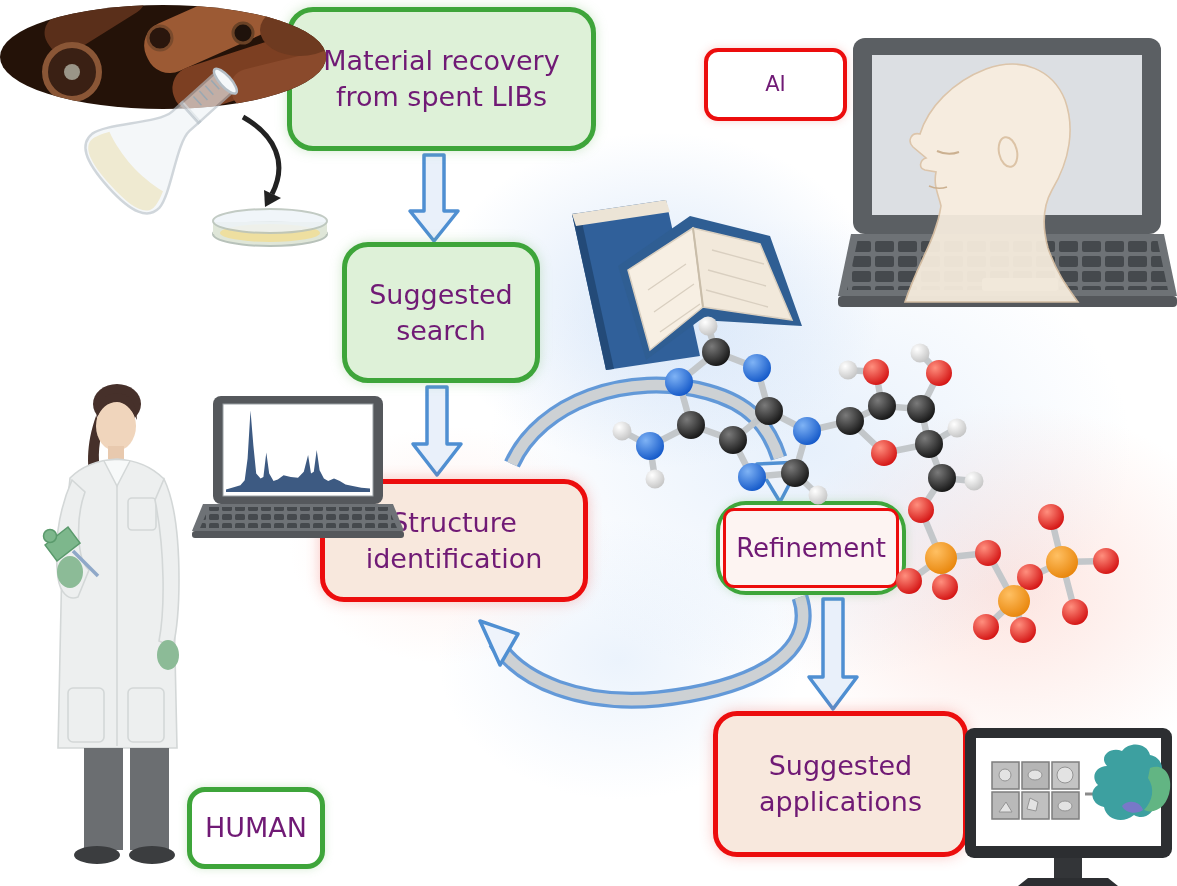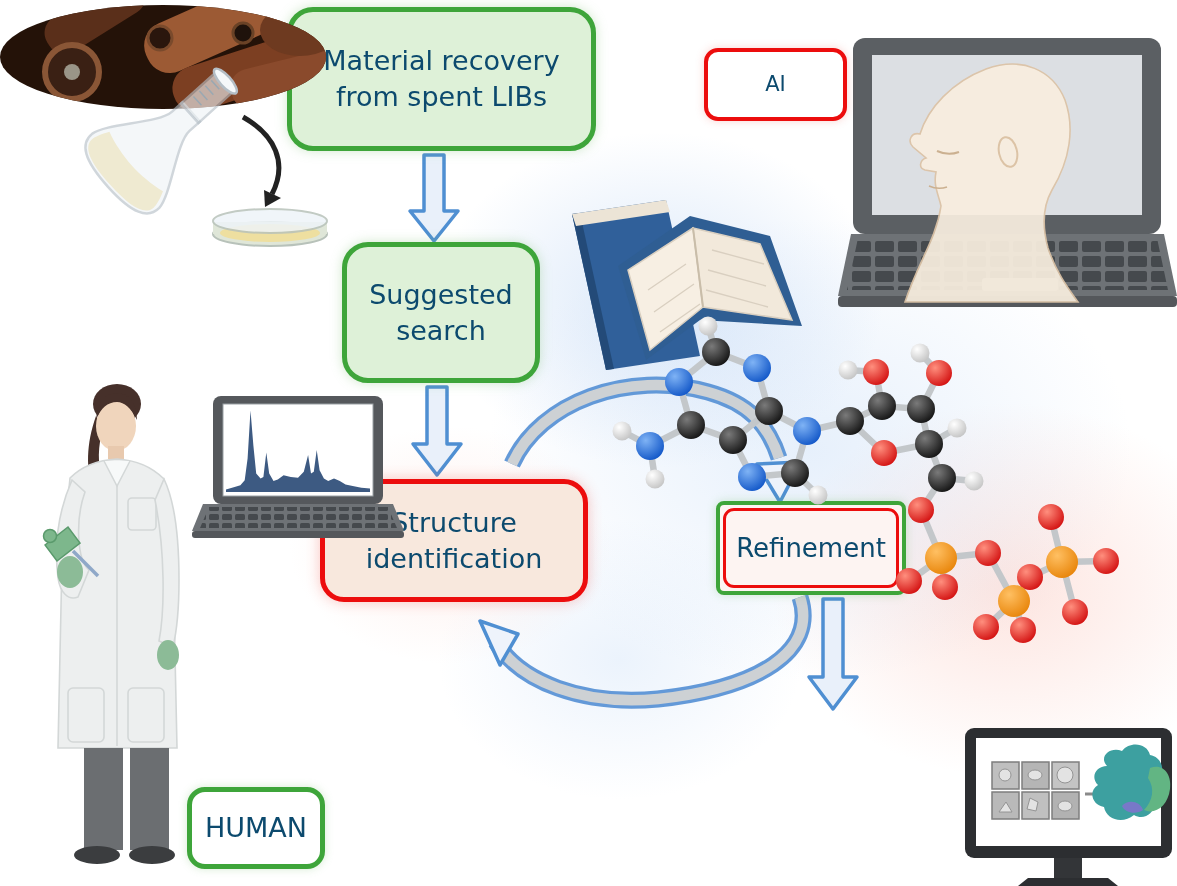--- a/index.html
+++ b/index.html
@@ -1,18 +1,18 @@
 <!DOCTYPE html>
 <html><head>
 <meta charset="utf-8">
 <style>
   html,body{margin:0;padding:0;background:#fff;}
   #canvas{
     position:relative;width:1177px;height:886px;overflow:hidden;
-    font-family:"DejaVu Sans","Liberation Sans",sans-serif;color:#0c4a6e;
+    font-family:"DejaVu Sans","Liberation Sans",sans-serif;color:#701a75;
     background:
       radial-gradient(320px 240px at 660px 300px, rgba(165,198,240,.40), transparent 70%),
       radial-gradient(460px 330px at 810px 450px, rgba(185,212,245,.35), transparent 70%),
       radial-gradient(330px 260px at 1010px 590px, rgba(250,190,178,.40), transparent 72%),
       radial-gradient(230px 170px at 450px 545px, rgba(250,205,195,.30), transparent 70%),
       radial-gradient(260px 200px at 620px 660px, rgba(185,212,245,.28), transparent 70%),
       #ffffff;
   }
   svg{position:absolute;left:0;top:0;}
   .box{
@@ -20,21 +20,21 @@
     text-align:center;line-height:1.32;box-sizing:border-box;padding:6px 10px;
   }
   .green-box{background:#def1d8;border:5px solid #3ea53a;border-radius:26px;
     box-shadow:0 0 12px rgba(120,190,110,.35);font-size:27px;}
   .red-box{background:#f8e8dd;border:5px solid #ec0d0d;border-radius:24px;
     box-shadow:0 0 14px rgba(240,85,70,.32);font-size:27px;}
   .white-red{background:#ffffff;border:4px solid #ec0d0d;border-radius:14px;
     font-size:21px;box-shadow:0 0 8px rgba(240,85,70,.25);}
   .white-green{background:#ffffff;border:5px solid #3ea53a;border-radius:18px;
     font-size:27px;box-shadow:0 0 8px rgba(120,190,110,.3);}
-  .refine-outer{background:#fdf4f2;border:4px solid #3ea53a;border-radius:8px;
+  .refine-outer{background:#fdf4f2;border:4px solid #3ea53a;border-radius:30px;
     box-shadow:0 0 10px rgba(120,190,110,.3);padding:16px;text-align:center;}
   .refine-inner{position:absolute;inset:3px;border:3.5px solid #ec0d0d;border-radius:11px;
     display:flex;align-items:center;justify-content:center;font-size:26px;}
 </style>
 </head>
 <body>
 
 <div id="canvas">
 
   <svg width="1177" height="886" viewBox="0 0 1177 886">
@@ -117,20 +117,21 @@
   <div class="box green-box" style="left:287px;top:7px;width:309px;height:144px;">Material recovery from spent LIBs</div>
 
   <div class="box green-box" style="left:342px;top:242px;width:198px;height:141px;">Suggested search</div>
 
   <div class="box red-box" style="left:320px;top:479px;width:268px;height:123px;">Structure identification</div>
 
   <div class="box refine-outer" style="left:716px;top:501px;width:190px;height:94px;">
     <div class="refine-inner">Refinement</div>
   </div>
 
+  <div class="box red-box" style="left:713px;top:711px;width:255px;height:146px;">Suggested applications</div>
 
   <div class="box white-red" style="left:704px;top:48px;width:143px;height:73px;">AI</div>
 
   <div class="box white-green" style="left:187px;top:787px;width:138px;height:82px;">HUMAN</div>
 
   <svg width="1177" height="886" viewBox="0 0 1177 886" style="pointer-events:none;">
     <defs>
       <radialGradient id="gC" cx="35%" cy="30%" r="75%">
           <stop offset="0%" stop-color="#7a7a7a"></stop>
           <stop offset="100%" stop-color="#141414"></stop>

